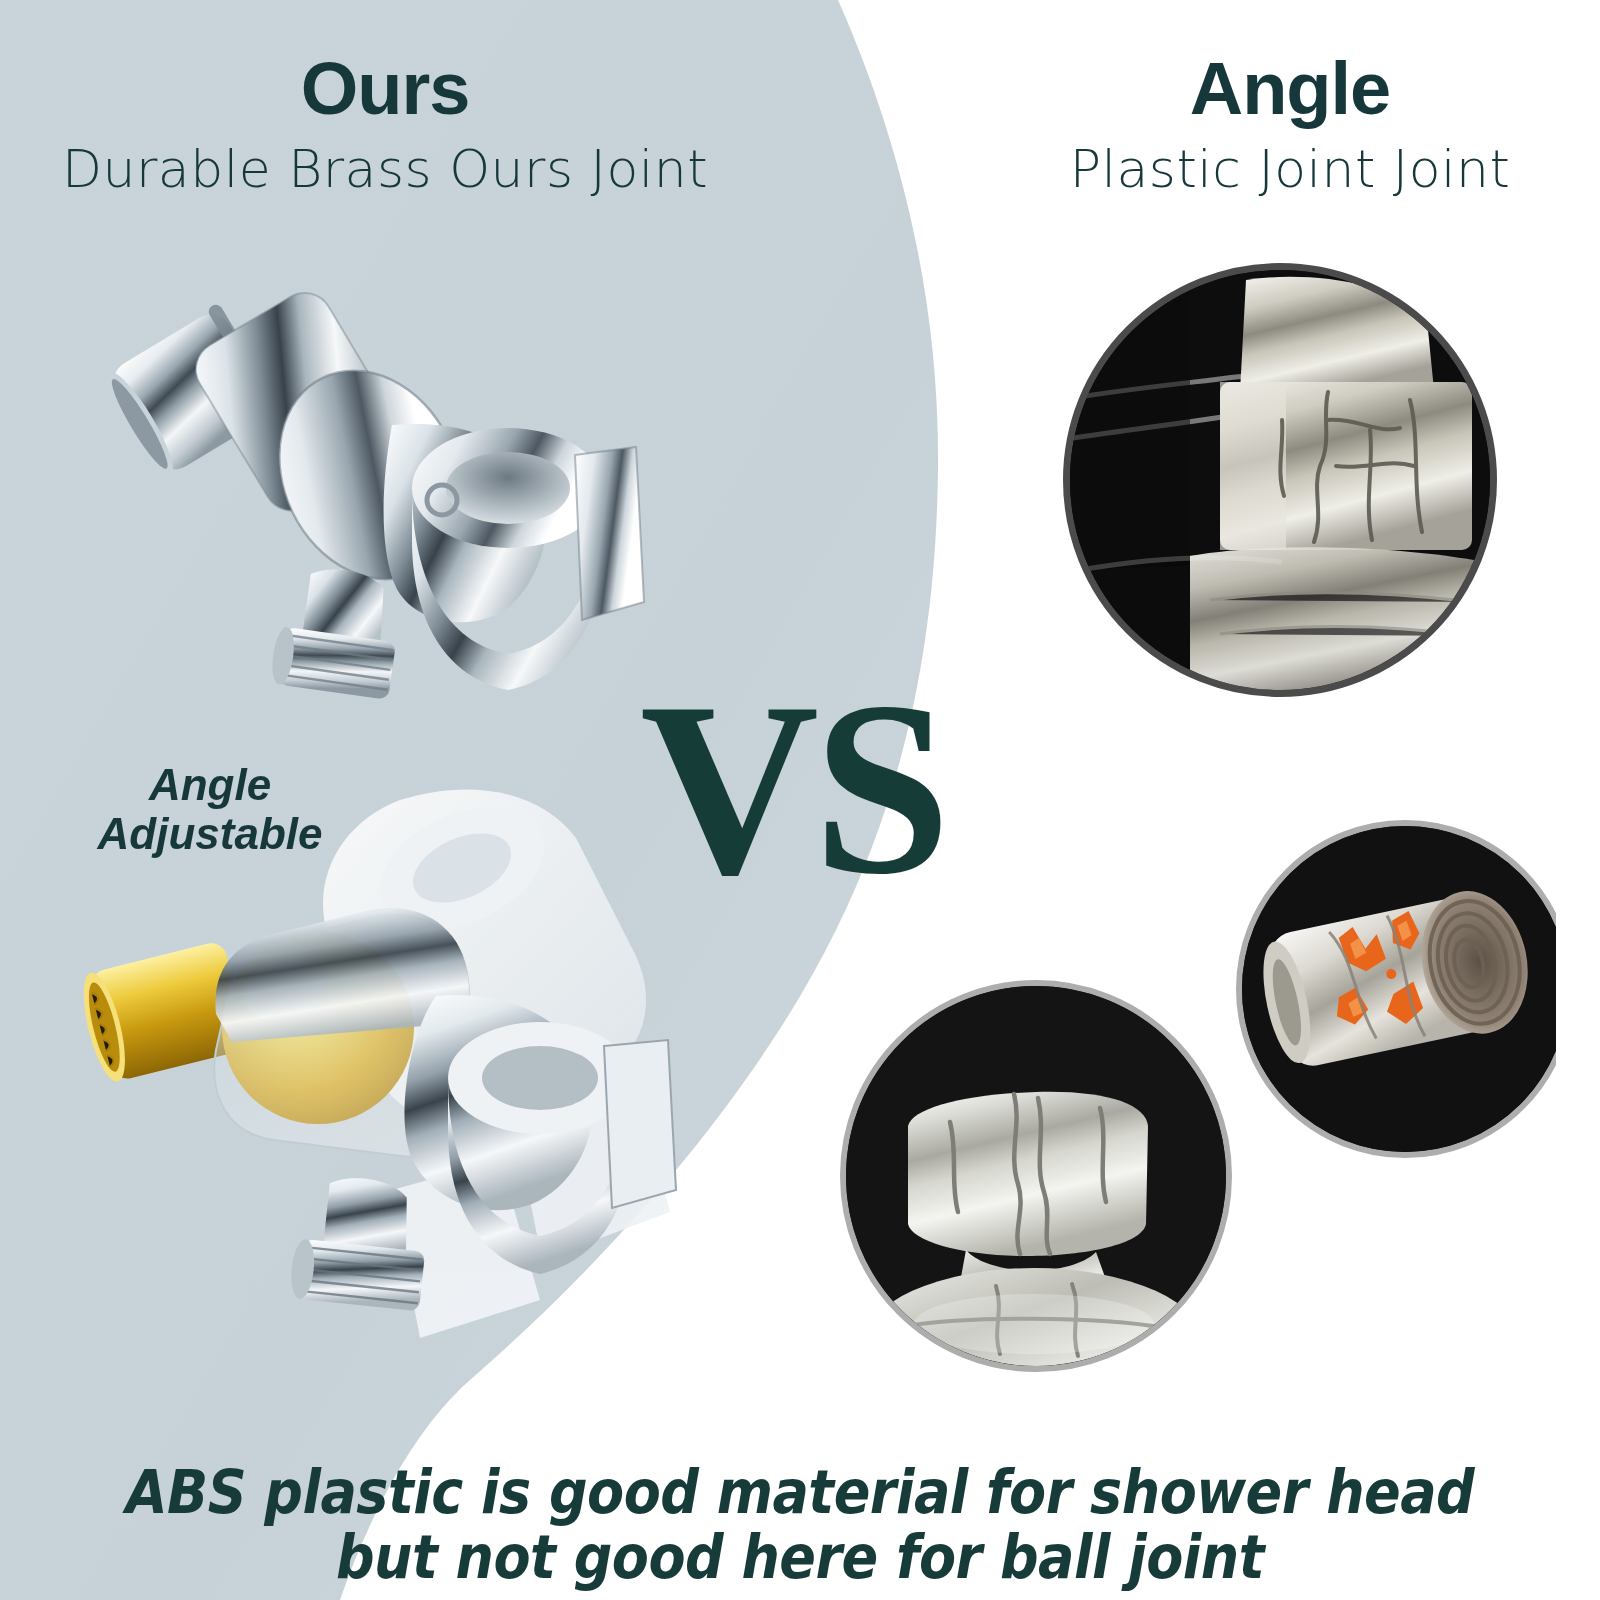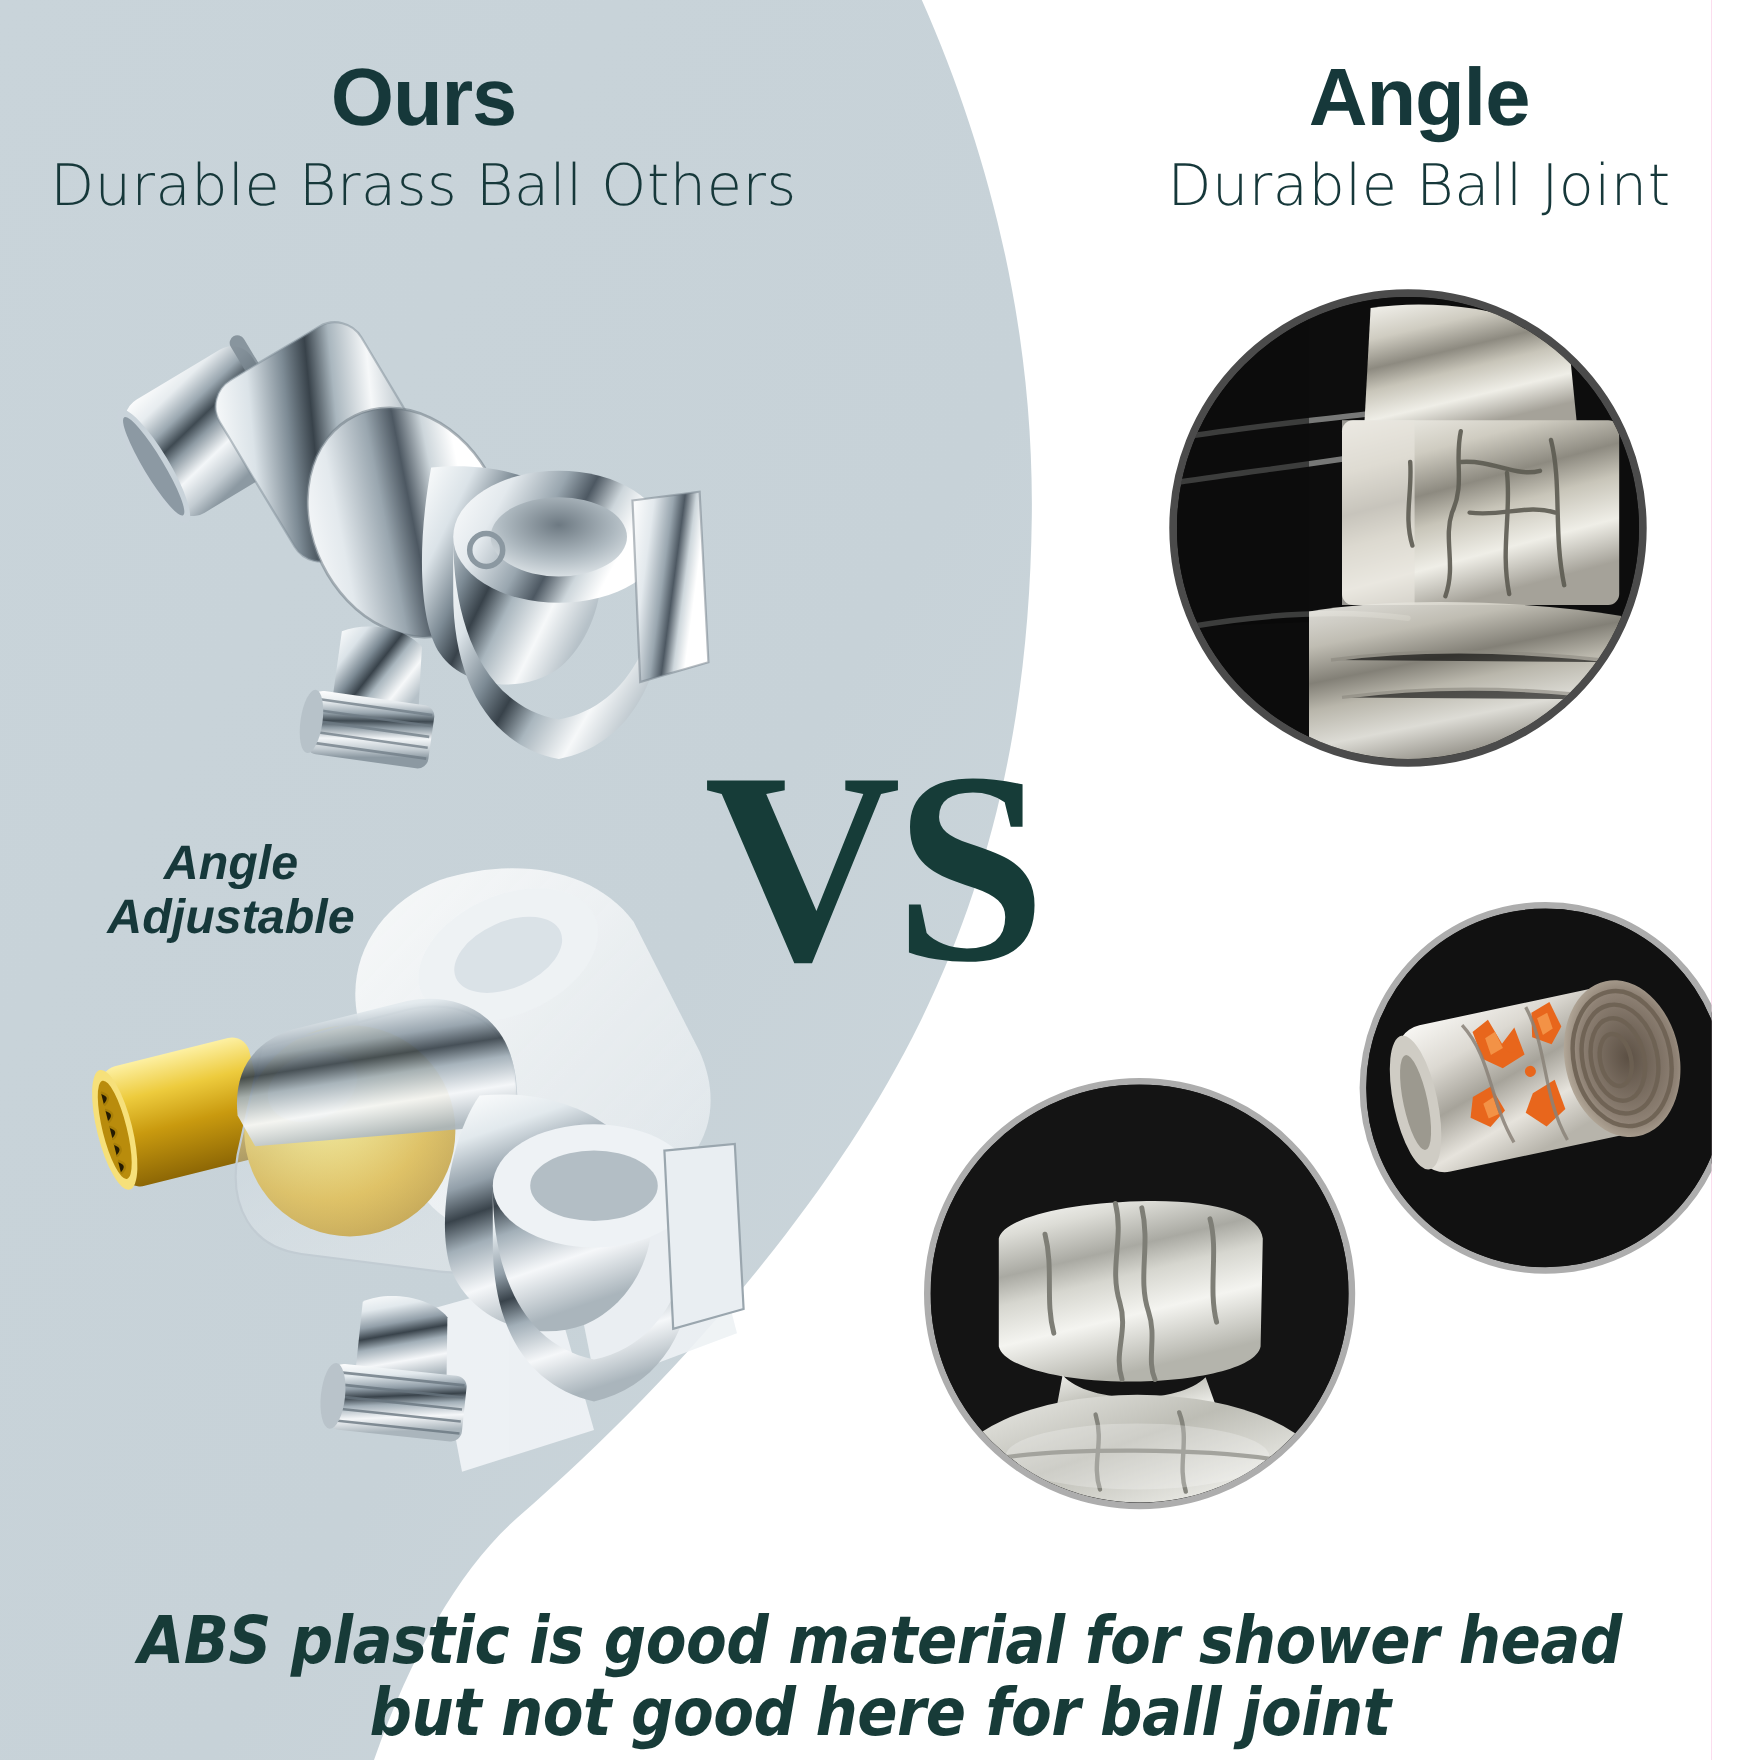--- a/index.html
+++ b/index.html
@@ -157,26 +157,26 @@
     </defs>
     <path d="M0,0 L838,0 C900,140 940,300 938,470
              C936,640 905,790 836,930
              C760,1085 620,1250 470,1380
              C420,1424 375,1500 340,1600
              L0,1600 Z" fill="url(#blueGrad)"></path>
   </svg>
 
   <div class="col-head" id="head-ours">
     <div class="big">Ours</div>
-    <div class="sub">Durable Brass Ball Others</div>
+    <div class="sub">Durable Brass Ours Joint</div>
   </div>
 
   <div class="col-head" id="head-other">
     <div class="big">Angle</div>
-    <div class="sub">Durable Ball Joint</div>
+    <div class="sub">Plastic Joint Joint</div>
   </div>
 
   <div class="product" id="product-top">
     <svg viewBox="0 0 620 460">
       <defs>
         <linearGradient id="chromeA" x1="0" y1="0" x2="0.25" y2="1">
           <stop offset="0%" stop-color="#ffffff"></stop>
           <stop offset="18%" stop-color="#e7ecef"></stop>
           <stop offset="34%" stop-color="#9aa7b0"></stop>
           <stop offset="46%" stop-color="#3f4a52"></stop>

